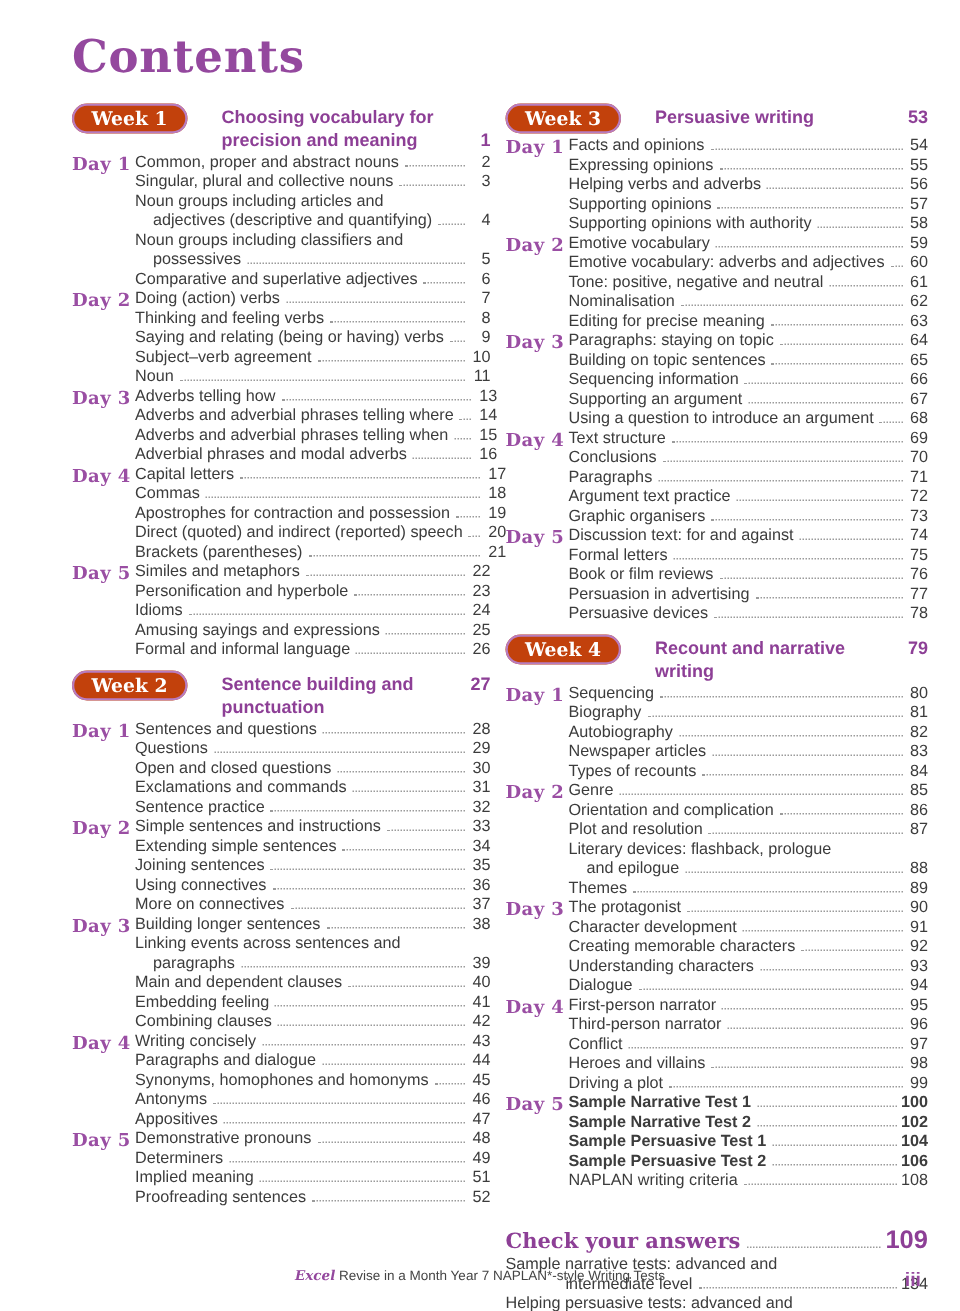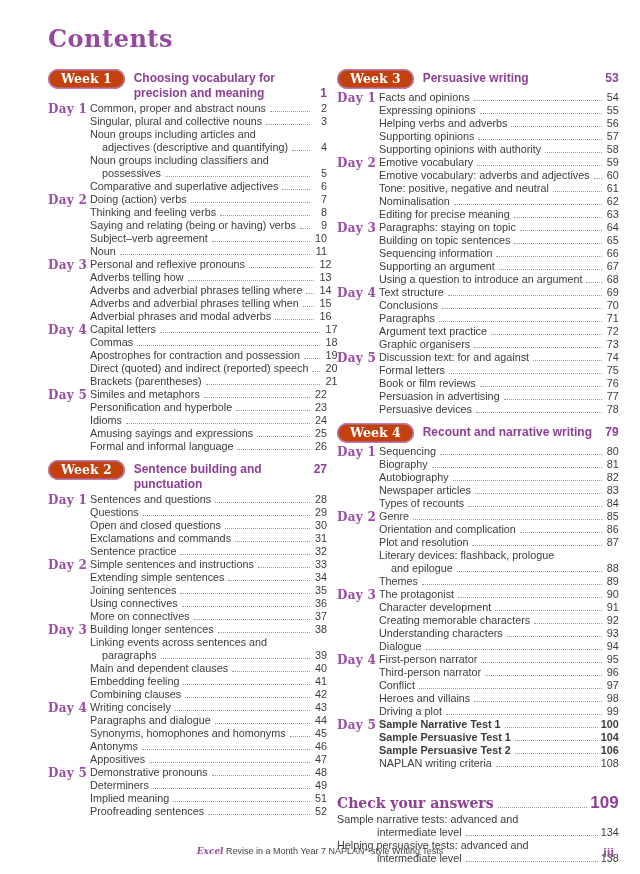--- a/index.html
+++ b/index.html
@@ -3,38 +3,38 @@
 <meta charset="utf-8">
 <style>
   * { margin:0; padding:0; box-sizing:border-box; }
   html,body { width:640px; height:874px; background:#ffffff; overflow:hidden; }
   body { font-family:"Liberation Sans", sans-serif; color:#3c3c3c; position:relative; }
 
   .page { padding:22px 24px 0 48px; }
 
   .contents-title {
     font-family:"DejaVu Serif", serif;
-    font-weight:bold; font-size:24px; line-height:34px;
+    font-weight:bold; font-size:30px; line-height:34px;
     color:#94489e; letter-spacing:0.5px;
   }
 
   .cols { display:flex; gap:10px; margin-top:6px; }
   .col  { width:279px; }
   .col.right { width:283px; }
 
   
   .week-row { display:flex; align-items:flex-start; margin-top:7px; margin-bottom:2px; }
   .badge {
     flex:0 0 auto;
     background:#c2410c; color:#ffffff;
     font-family:"DejaVu Serif", serif; font-weight:bold; font-size:12.5px;
     padding:2px 13px 3px 13px; border-radius:12px;
     box-shadow: inset 0 0 0 1.5px #b87cc0;
   }
-  .wtitle { flex:1 1 auto; margin-left:9px; padding-top:2px;
+  .wtitle { flex:1 1 auto; margin-left:23px; padding-top:2px;
     color:#8d3f96; font-weight:bold; font-size:12px; line-height:14.5px; }
   .wline { display:flex; align-items:baseline; }
   .wpg { margin-left:auto; padding-left:6px; color:#8d3f96; font-weight:bold; font-size:12px; }
 
   
   .day { display:flex; align-items:flex-start; }
   .dlabel {
     flex:0 0 42px;
     font-family:"DejaVu Serif", serif; font-weight:bold; font-size:12px;
     color:#9a4ea3; line-height:13px; padding-top:0.5px;
@@ -152,25 +152,20 @@
               <span class="etitle">Noun</span>
               <span class="leader"></span>
               <span class="epg">11</span>
             </div>
           </div>
         </div>
         <div class="day">
           <span class="dlabel">Day 3</span>
           <div class="entries">
             <div class="erow">
-              <span class="etitle">Personal and reflexive pronouns</span>
-              <span class="leader"></span>
-              <span class="epg">12</span>
-            </div>
-            <div class="erow">
               <span class="etitle">Adverbs telling how</span>
               <span class="leader"></span>
               <span class="epg">13</span>
             </div>
             <div class="erow">
               <span class="etitle">Adverbs and adverbial phrases telling where</span>
               <span class="leader"></span>
               <span class="epg">14</span>
             </div>
             <div class="erow">
@@ -697,20 +692,25 @@
         </div>
         <div class="day">
           <span class="dlabel">Day 5</span>
           <div class="entries">
             <div class="erow bold">
               <span class="etitle">Sample Narrative Test 1</span>
               <span class="leader"></span>
               <span class="epg">100</span>
             </div>
             <div class="erow bold">
+              <span class="etitle">Sample Narrative Test 2</span>
+              <span class="leader"></span>
+              <span class="epg">102</span>
+            </div>
+            <div class="erow bold">
               <span class="etitle">Sample Persuasive Test 1</span>
               <span class="leader"></span>
               <span class="epg">104</span>
             </div>
             <div class="erow bold">
               <span class="etitle">Sample Persuasive Test 2</span>
               <span class="leader"></span>
               <span class="epg">106</span>
             </div>
             <div class="erow">

